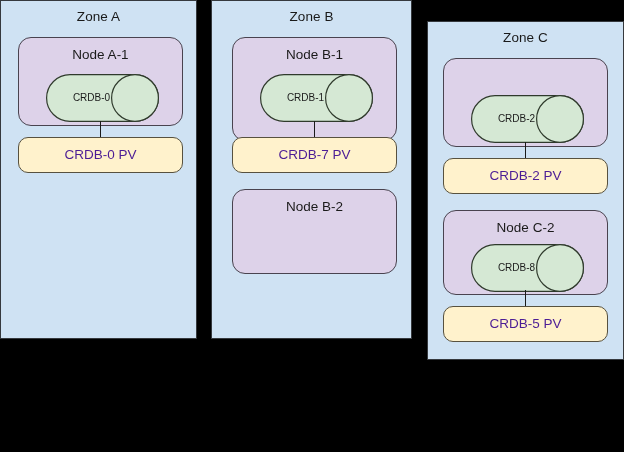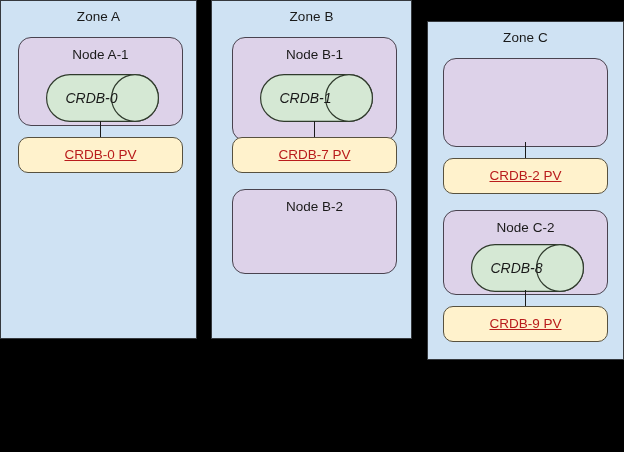--- a/index.html
+++ b/index.html
@@ -63,44 +63,42 @@
     border: 1px solid #57513f;
     border-radius: 10px;
     box-sizing: border-box;
     display: flex;
     align-items: center;
     justify-content: center;
   }
   .pv-label {
     font-size: 13.5px;
     line-height: 16px;
-    color: #b91c1c;
-    text-decoration: underline;
+    color: #4c1d95;
   }
   .cyl {
     position: absolute;
   }
   .cyl svg {
     display: block;
     overflow: visible;
   }
   .cyl-label {
     position: absolute;
     top: 0;
     left: 0;
     right: 22px;
     bottom: 0;
     display: flex;
     align-items: center;
     justify-content: center;
-    font-size: 14px;
+    font-size: 10px;
     line-height: 12px;
     color: #1a1a1a;
     pointer-events: none;
-    font-style: italic;
   }
   .connector {
     position: absolute;
     width: 1px;
     background: #1a1a1a;
   }
 </style>
 </head>
 <body>
 
@@ -152,20 +150,27 @@
     <div class="node" style="left:20px; top:188px; width:165px; height:85px;">
       <div class="node-title">Node B-2</div>
     </div>
   </div>
 
   <div class="zone" style="left:427px; top:15px; width:197px; height:339px;margin-top:6px;">
     <div class="zone-title">Zone C</div>
 
     <div class="node" style="left:15px; top:36px; width:165px; height:89px;">
 
+      <div class="cyl" style="left:27px; top:36px; width:113px; height:48px;">
+        <svg width="113" height="48" viewBox="0 0 113 48">
+          <path d="M24,0.6 H89 A23.4,23.4 0 0 1 89,47.4 H24 A23.4,23.4 0 0 1 24,0.6 Z" fill="#d5e8d4" stroke="#2f3a2c" stroke-width="1.2"></path>
+          <ellipse cx="89" cy="24" rx="23.4" ry="23.4" fill="#d5e8d4" stroke="#2f3a2c" stroke-width="1.2"></ellipse>
+        </svg>
+        <div class="cyl-label">CRDB-2</div>
+      </div>
     </div>
 
     <div class="connector" style="left:97px; top:120px; height:17px;"></div>
 
     <div class="pv" style="left:15px; top:136px; width:165px; height:36px;">
       <span class="pv-label">CRDB-2 PV</span>
     </div>
 
     <div class="node" style="left:15px; top:188px; width:165px; height:85px;">
       <div class="node-title">Node C-2</div>
@@ -175,17 +180,17 @@
           <path d="M24,0.6 H89 A23.4,23.4 0 0 1 89,47.4 H24 A23.4,23.4 0 0 1 24,0.6 Z" fill="#d5e8d4" stroke="#2f3a2c" stroke-width="1.2"></path>
           <ellipse cx="89" cy="24" rx="23.4" ry="23.4" fill="#d5e8d4" stroke="#2f3a2c" stroke-width="1.2"></ellipse>
         </svg>
         <div class="cyl-label">CRDB-8</div>
       </div>
     </div>
 
     <div class="connector" style="left:97px; top:268px; height:17px;"></div>
 
     <div class="pv" style="left:15px; top:284px; width:165px; height:36px;">
-      <span class="pv-label">CRDB-9 PV</span>
+      <span class="pv-label">CRDB-5 PV</span>
     </div>
   </div>
 
 </div>
 
 </body></html>

